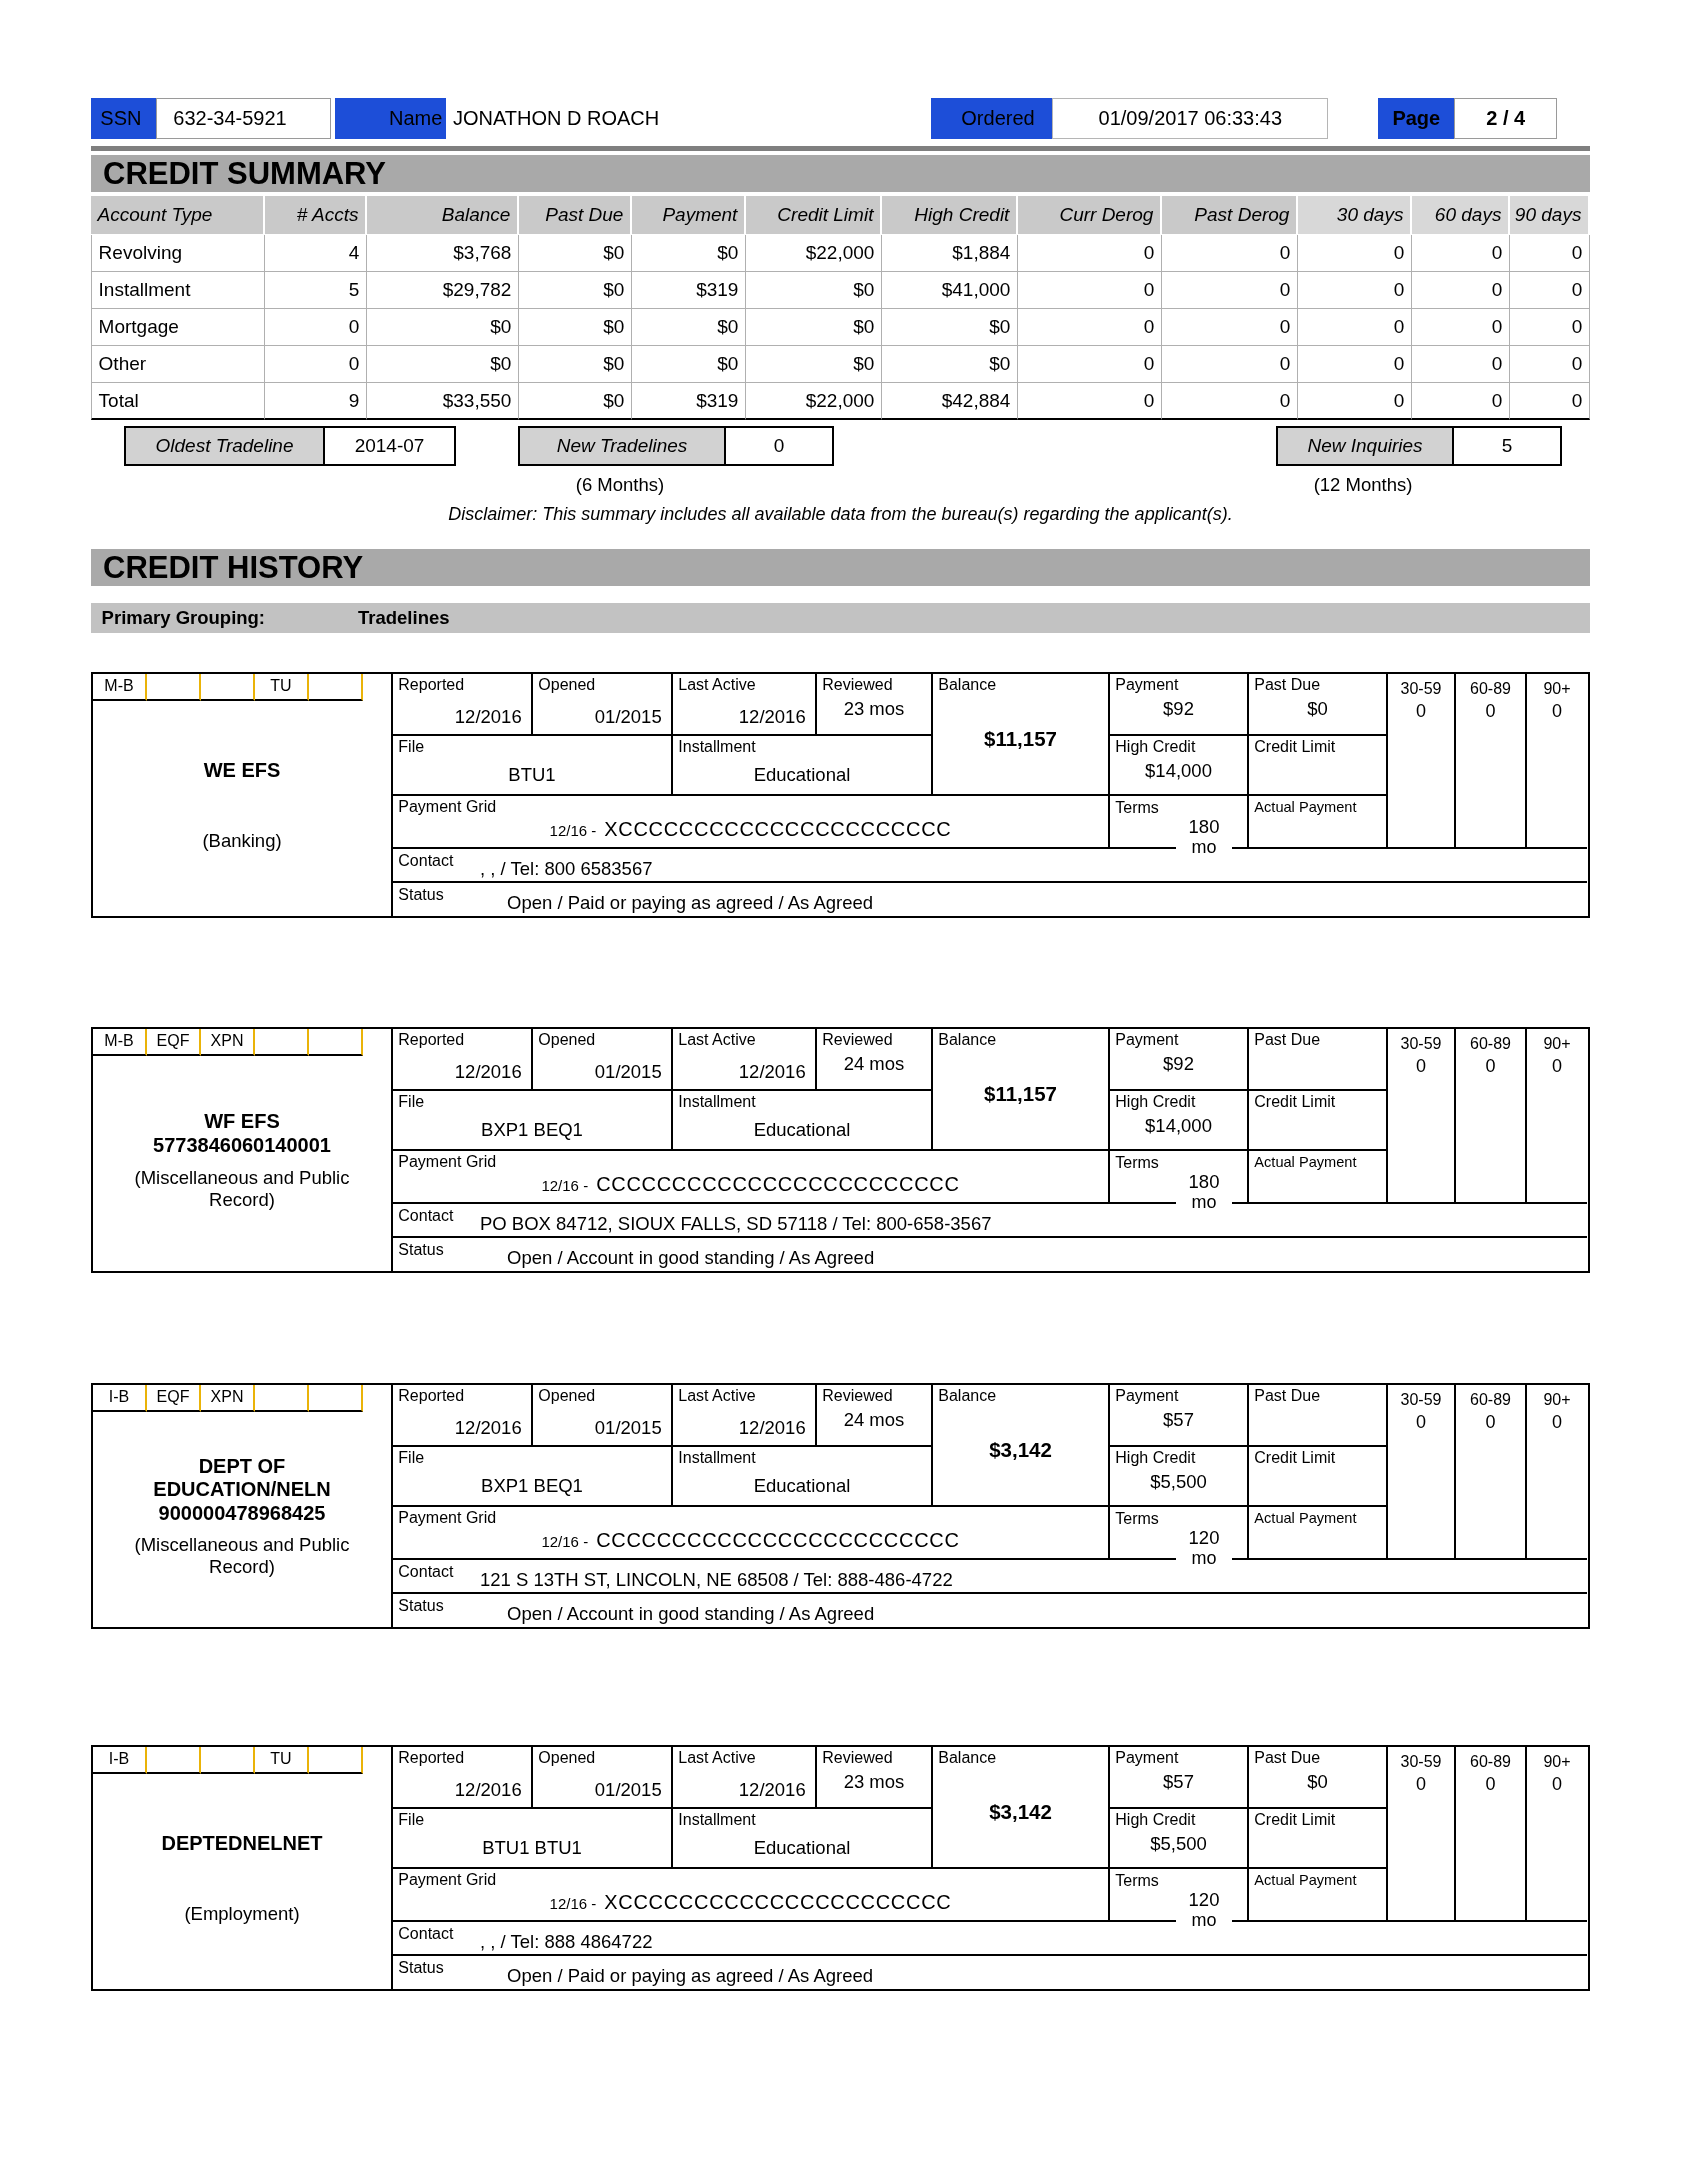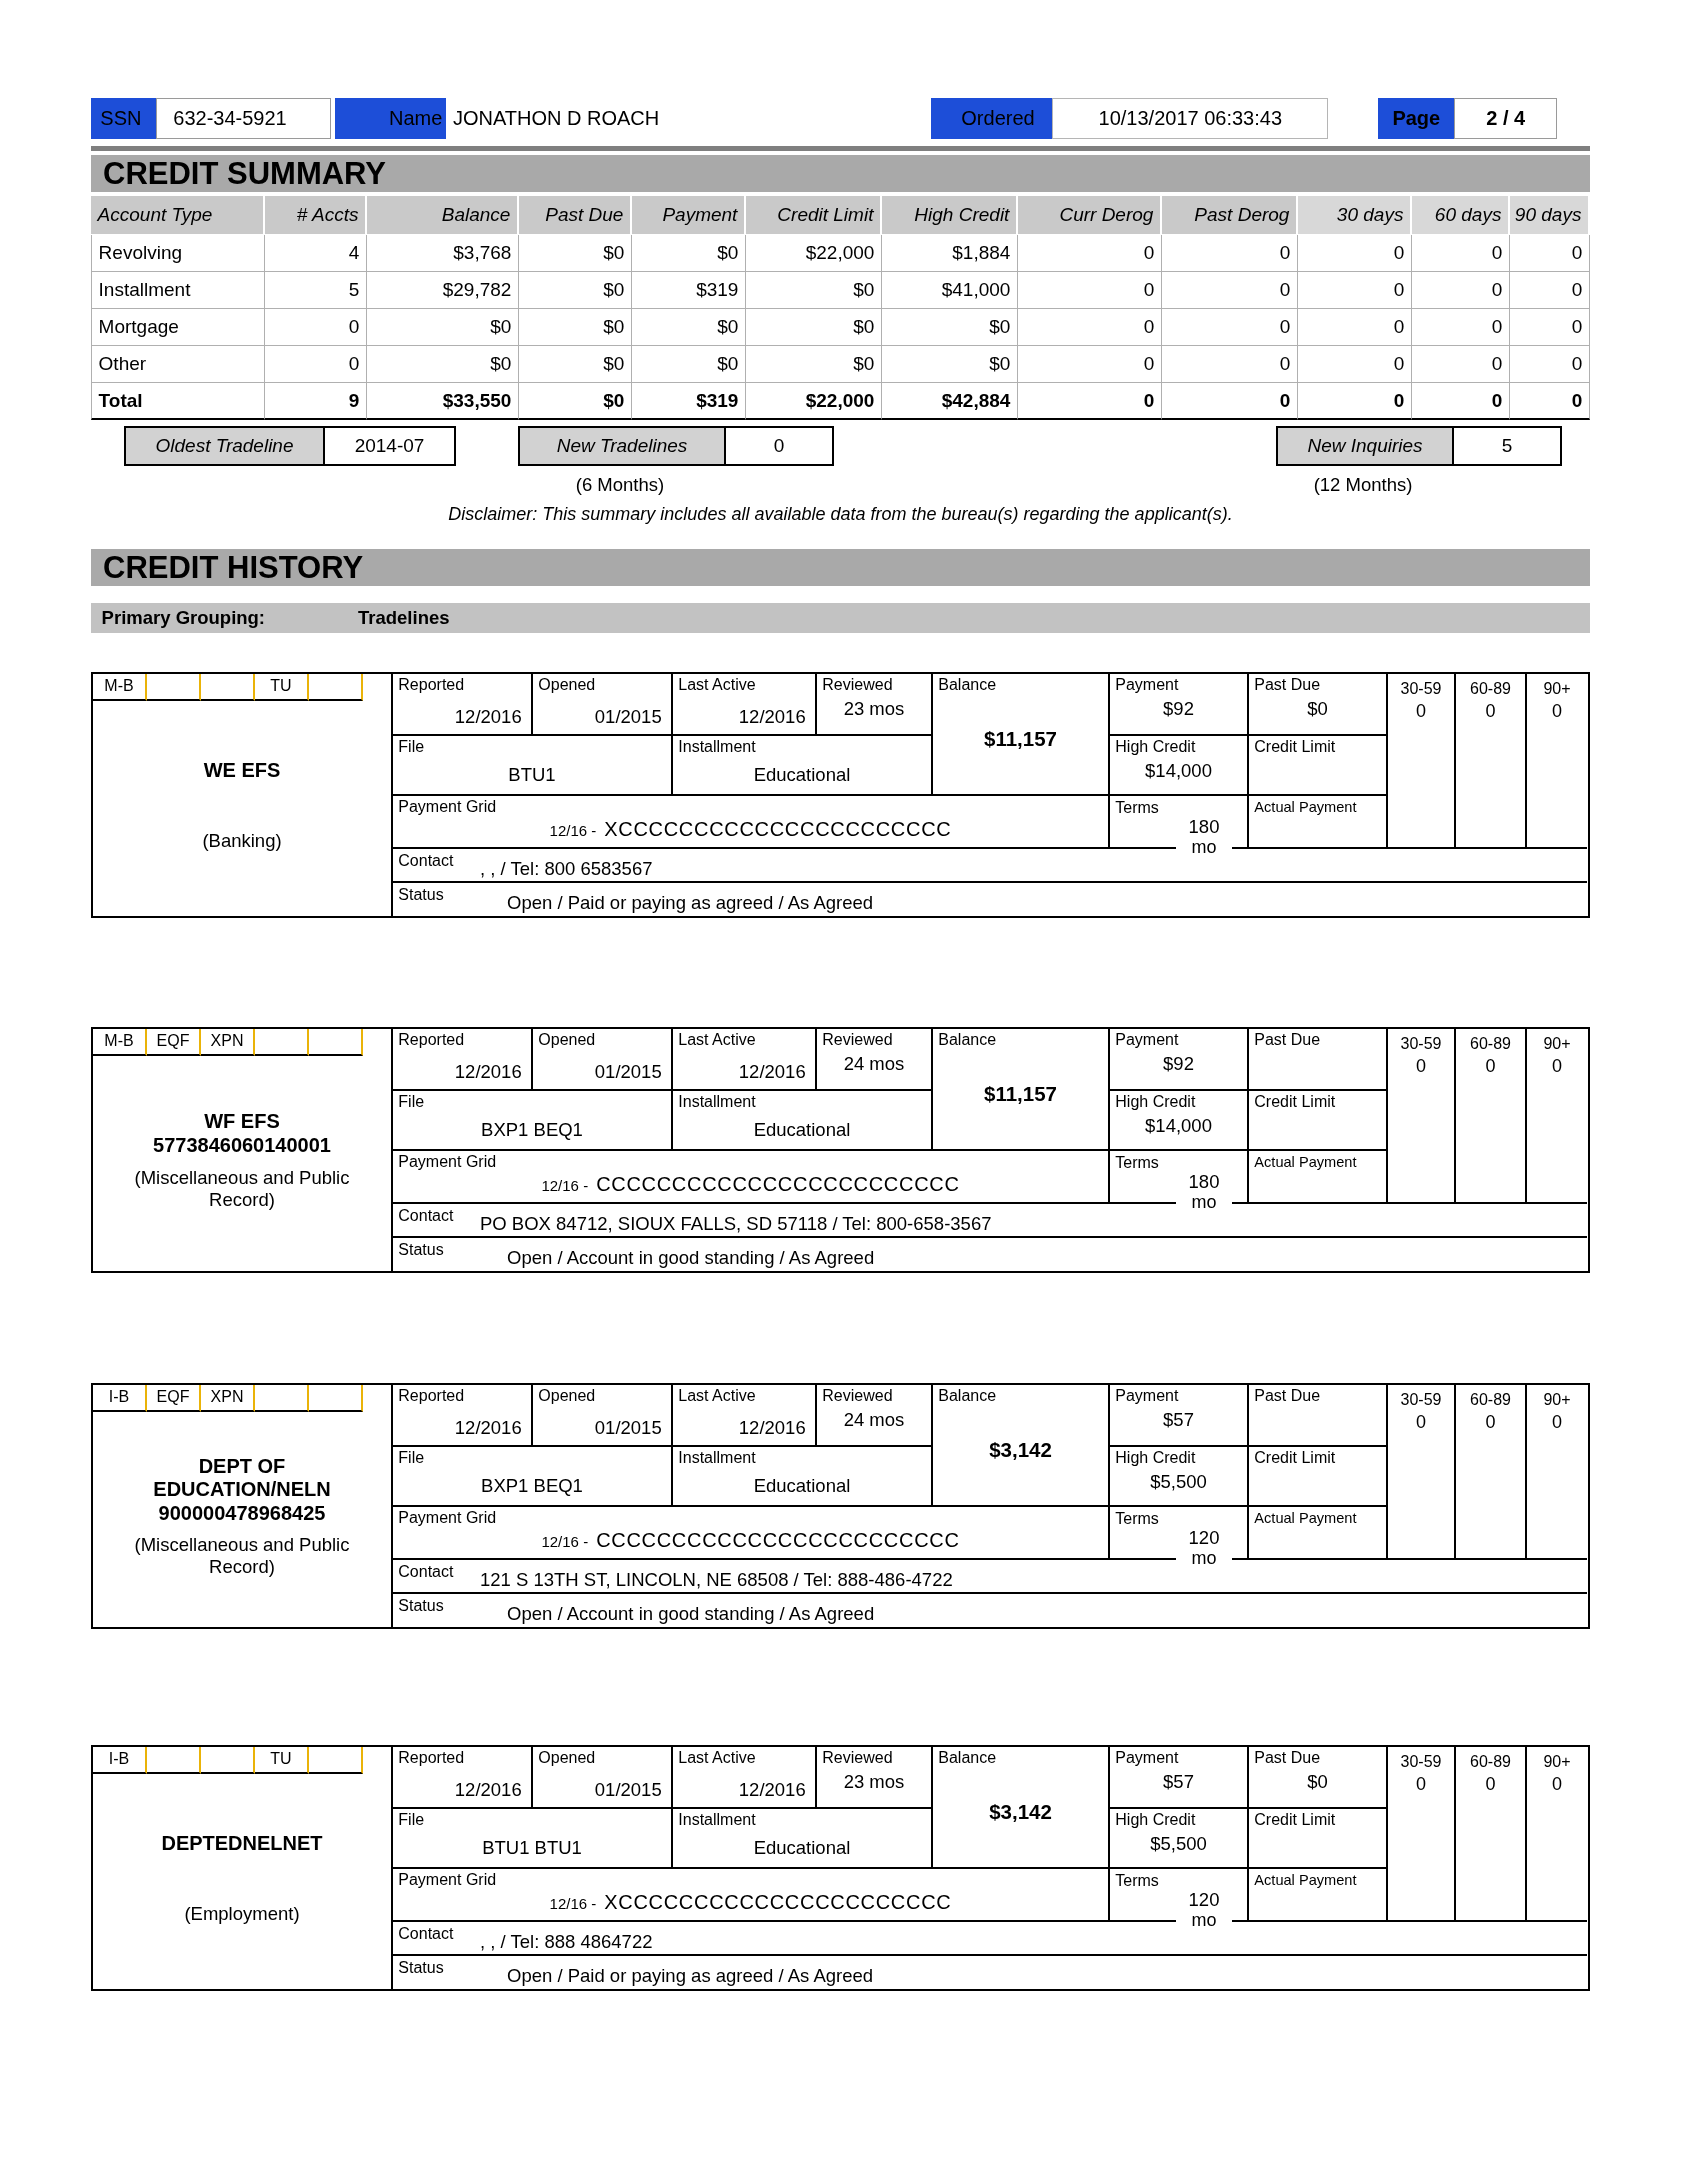--- a/index.html
+++ b/index.html
@@ -32,21 +32,21 @@
 
   
   .stable{position:absolute;left:91px;top:196px;width:1499px;}
   .srow{display:flex;height:37px;}
   .srow.shead{height:38px;margin-bottom:1.3px;}
   .scell{box-sizing:border-box;display:flex;align-items:center;justify-content:flex-end;
          font-size:19px;padding-right:6.6px;border-right:0.7px solid #b0b0b0;border-bottom:0.7px solid #b0b0b0;background:#fff;}
   .scell.first{justify-content:flex-start;padding-left:6.6px;padding-right:0;border-left:0.7px solid #b0b0b0;}
   .shead .scell{background:#c9c9c9;font-style:italic;border-right:2px solid #fff;border-bottom:none;border-left:none;}
   .shead .scell.lite{background:#d8d8d8;}
-  .srow.total .scell{font-weight:bold;border-bottom:2.6px solid #000;}
+  .srow.total .scell{font-weight:normal;border-bottom:2.6px solid #000;}
   .c0{width:174px;}.c1{width:102px;}.c2{width:152px;}.c3{width:113px;}.c4{width:114px;}.c5{width:136px;}
   .c6{width:136px;}.c7{width:144px;}.c8{width:136px;}.c9{width:114px;}.c10{width:98px;}.c11{width:80px;}
 
   
   .badges{position:absolute;left:91px;top:426px;width:1499px;height:112px;}
   .bbox{position:absolute;top:0;display:flex;border:2px solid #000;box-sizing:border-box;height:40px;background:#fff;}
   .bbox.tall{height:64px;}
   .blbl{background:#d2d2d2;font-style:italic;font-size:19px;display:flex;align-items:center;justify-content:center;
         text-align:center;border-right:2px solid #000;line-height:1.15;}
   .bval{background:#fff;font-size:19px;display:flex;align-items:center;justify-content:center;}
@@ -115,21 +115,21 @@
 <div class="page">
 
   <div class="hdr">
     <div class="hlbl w-ssnl">SSN</div>
     <div class="hval w-ssnv">632-34-5921</div>
     <div class="w-gap1"></div>
     <div class="hlbl w-namel">Name</div>
     <div class="hval w-namev">JONATHON D ROACH</div>
     <div class="w-gap2"></div>
     <div class="hlbl w-ordl">Ordered</div>
-    <div class="hval w-ordv">10/13/2017 06:33:43</div>
+    <div class="hval w-ordv">01/09/2017 06:33:43</div>
     <div class="w-gap3"></div>
     <div class="hlbl w-pagel">Page</div>
     <div class="hval w-pagev">2  /  4</div>
   </div>
   <div class="rule"></div>
 
   <div class="bar bar-summary">CREDIT SUMMARY</div>
 
   <div class="stable">
     <div class="srow shead">

